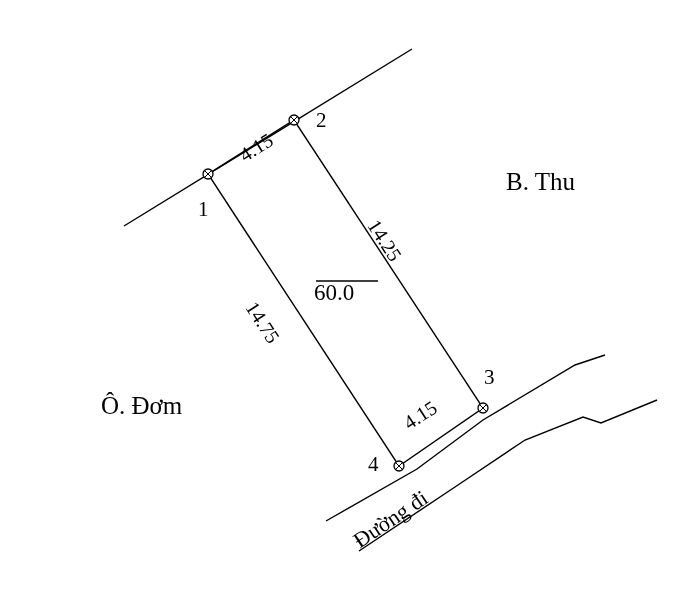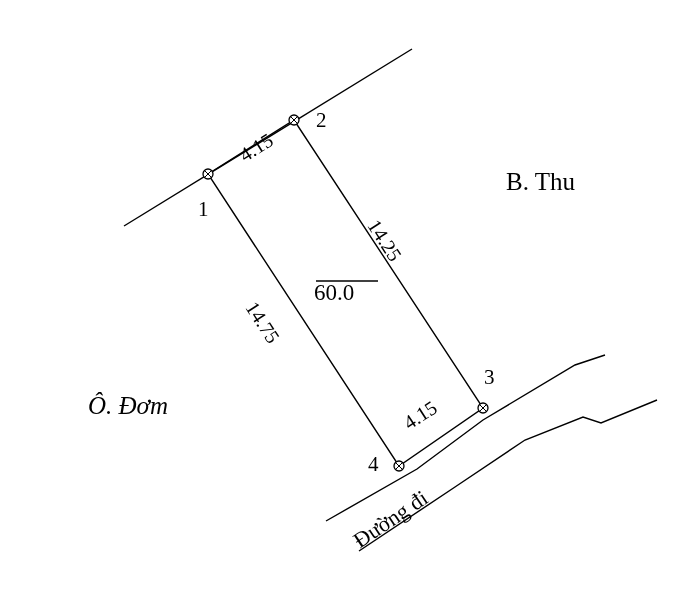--- a/index.html
+++ b/index.html
@@ -87,15 +87,15 @@
 <div class="label-text vertex-num" style="left:368px; top:454px;">4</div>
 
 <div class="label-text dim-text" style="left:236px; top:148px; transform: rotate(-32deg); transform-origin: left top;">4.15</div>
 <div class="label-text dim-text" style="left:381px; top:216px; transform: rotate(57deg); transform-origin: left top;">14.25</div>
 <div class="label-text dim-text" style="left:400px; top:416px; transform: rotate(-33deg); transform-origin: left top;">4.15</div>
 <div class="label-text dim-text" style="left:259px; top:298px; transform: rotate(57deg); transform-origin: left top;">14.75</div>
 
 <div class="label-text area-text" style="left:314px; top:281px;">60.0</div>
 
 <div class="label-text owner-name" style="left:496px; top:169px;margin-left:10px;">B. Thu</div>
-<div class="label-text owner-name" style="left:88px; top:393px;font-style:italic;">Ô. Đơm</div>
+<div class="label-text owner-name" style="left:101px; top:393px;">Ô. Đơm</div>
 
 <div class="label-text road-text" style="left:362px; top:530px; transform: rotate(-34deg); transform-origin: left bottom;">Đường đi</div>
 
 </body></html>

